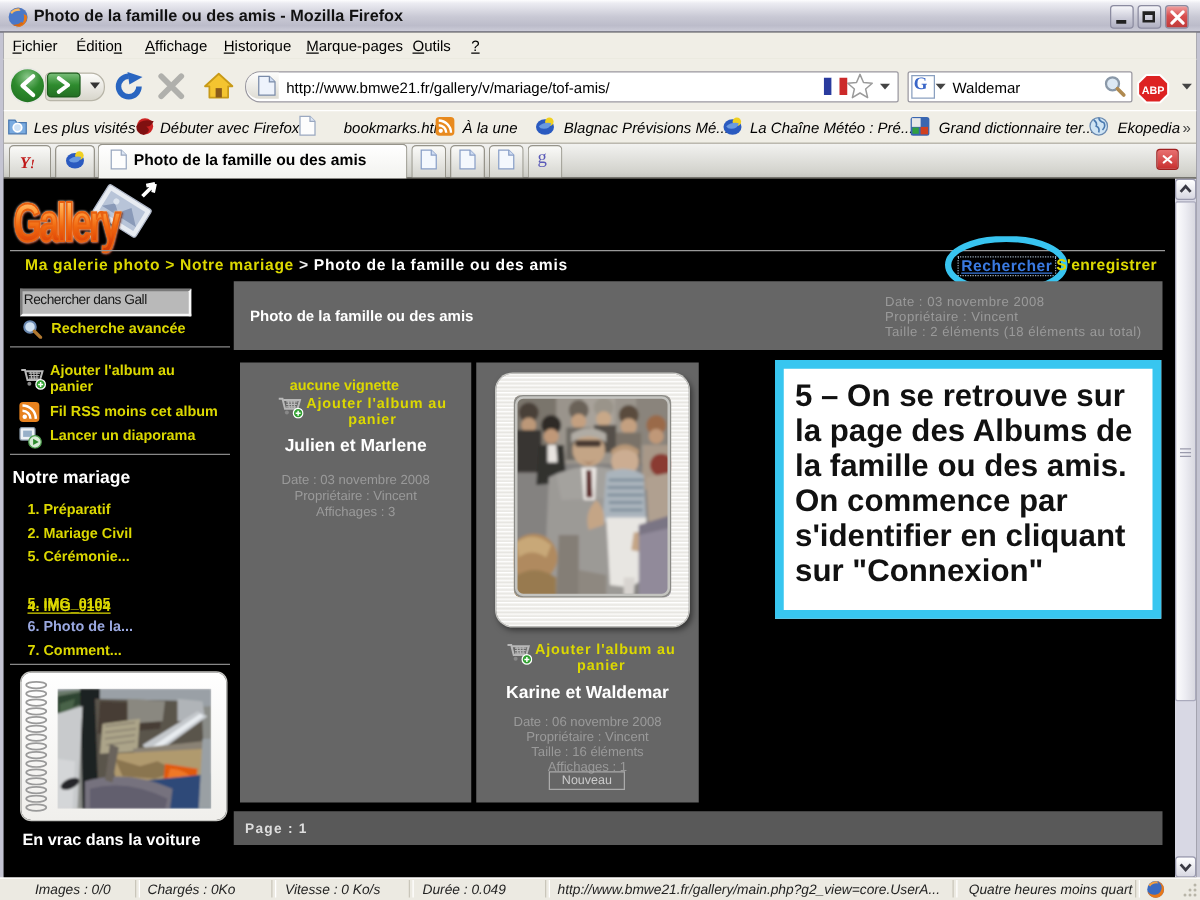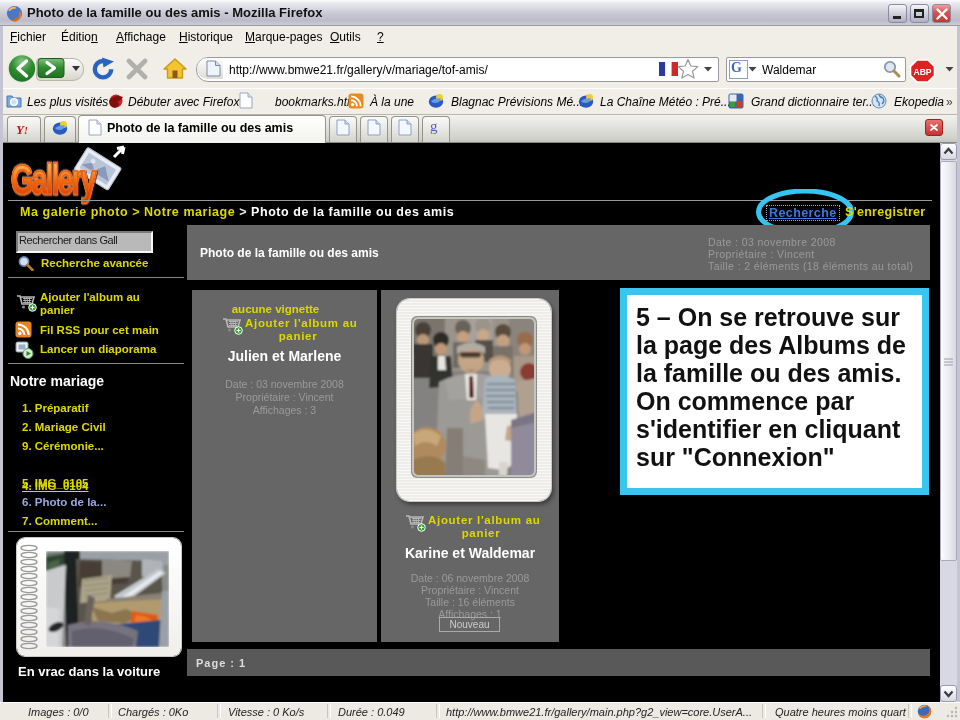--- a/index.html
+++ b/index.html
@@ -229,21 +229,21 @@
     <rect x="12" y="16" width="32" height="18" fill="#b8c4d8"></rect>
     <path d="M12 30 l8 -7 l6 5 l7 -9 l11 11 l-32 0z" fill="#8a9ab8"></path>
     <circle cx="20" cy="21" r="2.4" fill="#dde4ee"></circle>
   </g>
   <path d="M44 12 L54 2 M54 2 l-7 1.5 M54 2 l-1.5 7" stroke="#fff" stroke-width="3" fill="none"></path>
 </svg>
 <div class="abs" style="left:11px;top:155px;width:140px;height:48px;font-weight:bold;font-size:43px;letter-spacing:-3px;transform:scaleX(0.67);transform-origin:0 0;background:linear-gradient(#ffd090 0%,#ffa040 28%,#f06810 55%,#e04808 78%,#c83808 100%);-webkit-background-clip:text;background-clip:text;color:transparent;-webkit-text-stroke:1.7px #e86010;filter:drop-shadow(0 0 1px #ffe8d0) drop-shadow(1px 1px 0 #601808);">Gallery</div>
 <div class="abs" style="left:8px;top:200px;width:924px;height:1px;background:#999;"></div>
 
 <div class="abs" style="left:20px;top:205px;font-size:12.5px;font-weight:bold;letter-spacing:0.55px;white-space:nowrap;"><span class="yel">Ma galerie photo</span><span class="yel" style="margin:0 4px;">&gt;</span><span class="yel">Notre mariage</span><span style="color:#eee;margin:0 4px;">&gt;</span><span style="color:#fff;">Photo de la famille ou des amis</span></div>
-<div class="abs" style="left:766px;top:205px;font-size:12.5px;font-weight:bold;color:#3a7ae0;letter-spacing:0.4px;text-decoration:underline;border:1px dotted #9ab;padding:0 2px;">Recherche</div>
+<div class="abs" style="left:766px;top:205px;font-size:12.5px;font-weight:bold;color:#3a7ae0;letter-spacing:0.4px;text-decoration:underline;border:1px dotted #9ab;padding:0 2px;">Rechercher</div>
 <svg class="abs" style="left:755px;top:189px;" width="100" height="47" viewBox="0 0 100 47">
   <ellipse cx="50" cy="23" rx="46.5" ry="21" fill="none" stroke="#38c4f0" stroke-width="5"></ellipse>
 </svg>
 <div class="abs yel" style="left:845px;top:205px;font-size:12.5px;letter-spacing:0.3px;">S'enregistrer</div>
 
 <div class="abs" style="left:16px;top:231px;width:137px;height:22px;background:#b9b9b9;border-top:2px solid #7a7a7a;border-left:2px solid #7a7a7a;border-bottom:2px solid #f8f8f8;border-right:2px solid #f8f8f8;box-sizing:border-box;"></div>
 <div class="abs" style="left:19px;top:234px;font-size:11px;color:#1a1a1a;letter-spacing:-0.4px;">Rechercher dans Gall</div>
 <svg class="abs" style="left:17px;top:255px;" width="17" height="16" viewBox="0 0 17 16">
   <circle cx="7" cy="6.5" r="4.6" fill="#cfe0f0" stroke="#6a88b0" stroke-width="1.6"></circle>
   <path d="M10.5 10 L15.5 15" stroke="#b07830" stroke-width="2.6" stroke-linecap="round"></path>
@@ -260,33 +260,33 @@
     <path d="M17.5 13.5 l0 4 M15.5 15.5 l4 0" stroke="#fff" stroke-width="1.2"></path>
   </g>
 </svg>
 <div class="abs yel sb11" style="left:40px;top:291px;">Ajouter l'album au<br>panier</div>
 <svg class="abs" style="left:15px;top:321px;" width="17" height="17" viewBox="0 0 17 17">
   <rect x="0.5" y="0.5" width="16" height="16" rx="3" fill="#e8821e"></rect>
   <circle cx="4.8" cy="12.4" r="1.8" fill="#fff"></circle>
   <path d="M3 7.6 a6.4 6.4 0 0 1 6.4 6.4" stroke="#fff" stroke-width="2" fill="none"></path>
   <path d="M3 3.4 a10.8 10.8 0 0 1 10.7 10.7" stroke="#fff" stroke-width="2" fill="none"></path>
 </svg>
-<div class="abs yel sb11" style="left:40px;top:324px;">Fil RSS pour cet main</div>
+<div class="abs yel sb11" style="left:40px;top:324px;">Fil RSS moins cet album</div>
 <svg class="abs" style="left:15px;top:341px;" width="19" height="18" viewBox="0 0 19 18">
   <rect x="1" y="1" width="12" height="10" rx="1.5" fill="#eef2f6" stroke="#8898a8"></rect>
   <rect x="3.5" y="3.5" width="7" height="5" fill="#98b0c8"></rect>
   <circle cx="13" cy="12.5" r="5" fill="#d8ecd8" stroke="#50a050"></circle>
   <path d="M11.5 10 l4.5 2.5 l-4.5 2.5 z" fill="#2e8b2e"></path>
 </svg>
 <div class="abs yel sb11" style="left:40px;top:343px;">Lancer un diaporama</div>
 <div class="abs" style="left:8px;top:363px;width:176px;height:1px;background:#888;"></div>
 <div class="abs" style="left:10px;top:373px;font-size:14px;font-weight:bold;color:#fff;">Notre mariage</div>
 <div class="abs yel sb11" style="left:22px;top:402px;">1. Préparatif</div>
 <div class="abs yel sb11" style="left:22px;top:421px;">2. Mariage Civil</div>
-<div class="abs yel sb11" style="left:22px;top:440px;">9. Cérémonie...</div>
+<div class="abs yel sb11" style="left:22px;top:440px;">5. Cérémonie...</div>
 <div class="abs yel sb11" style="left:22px;top:480px;text-decoration:underline;">4. IMG_0104</div>
 <div class="abs yel sb11" style="left:22px;top:477px;">5. IMG_0105</div>
 <div class="abs sb11" style="left:22px;top:496px;color:#9aa8e0;font-weight:bold;">6. Photo de la...</div>
 <div class="abs yel sb11" style="left:22px;top:515px;">7. Comment...</div>
 <div class="abs" style="left:8px;top:531px;width:176px;height:1px;background:#888;"></div>
 
 <div class="abs" style="left:17px;top:538px;width:164px;height:118px;border-radius:8px;background:linear-gradient(#ffffff,#f0efec);box-shadow:0 0 0 1px #c8c8c4, 2px 3px 5px rgba(0,0,0,0.55);"></div>
 <svg class="abs" style="left:19px;top:542px;" width="22" height="110" viewBox="0 0 22 110">
   <g fill="none" stroke="#9a9a9a" stroke-width="1.4">
     <ellipse cx="10" cy="6" rx="8" ry="2.6"></ellipse>

